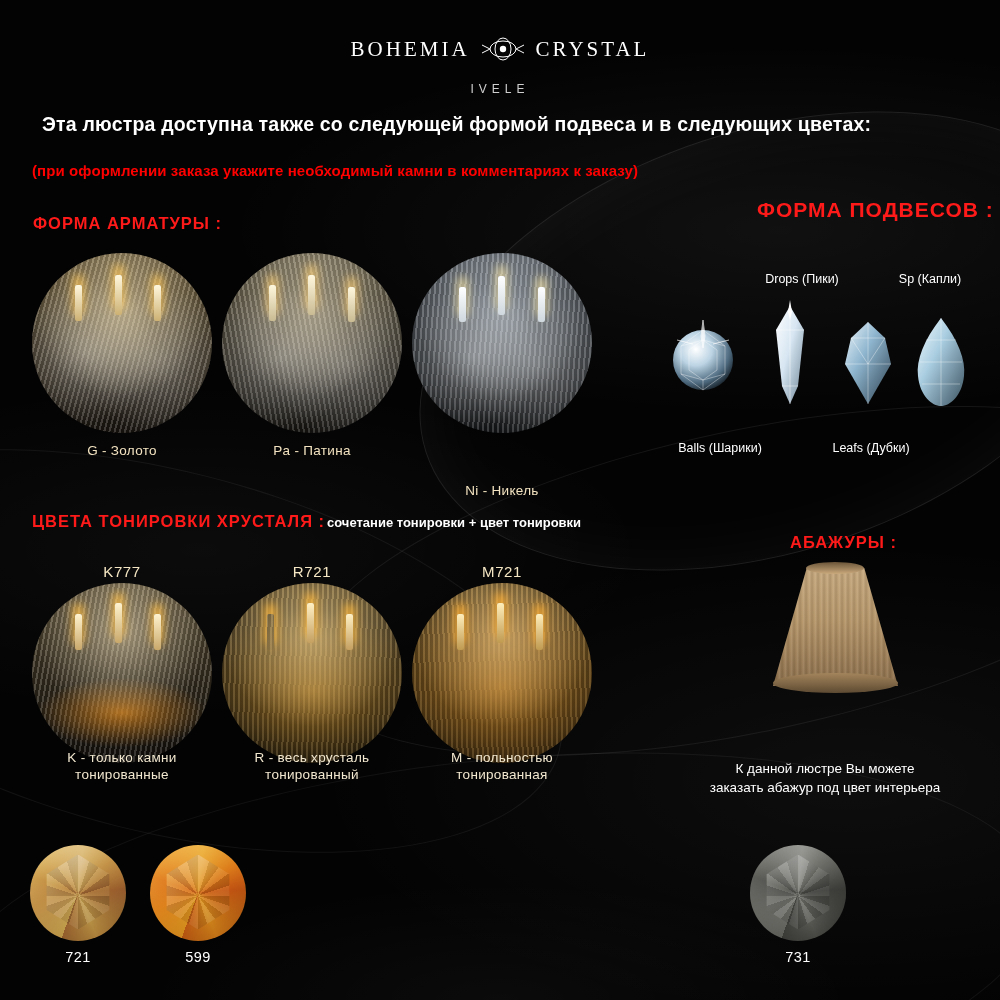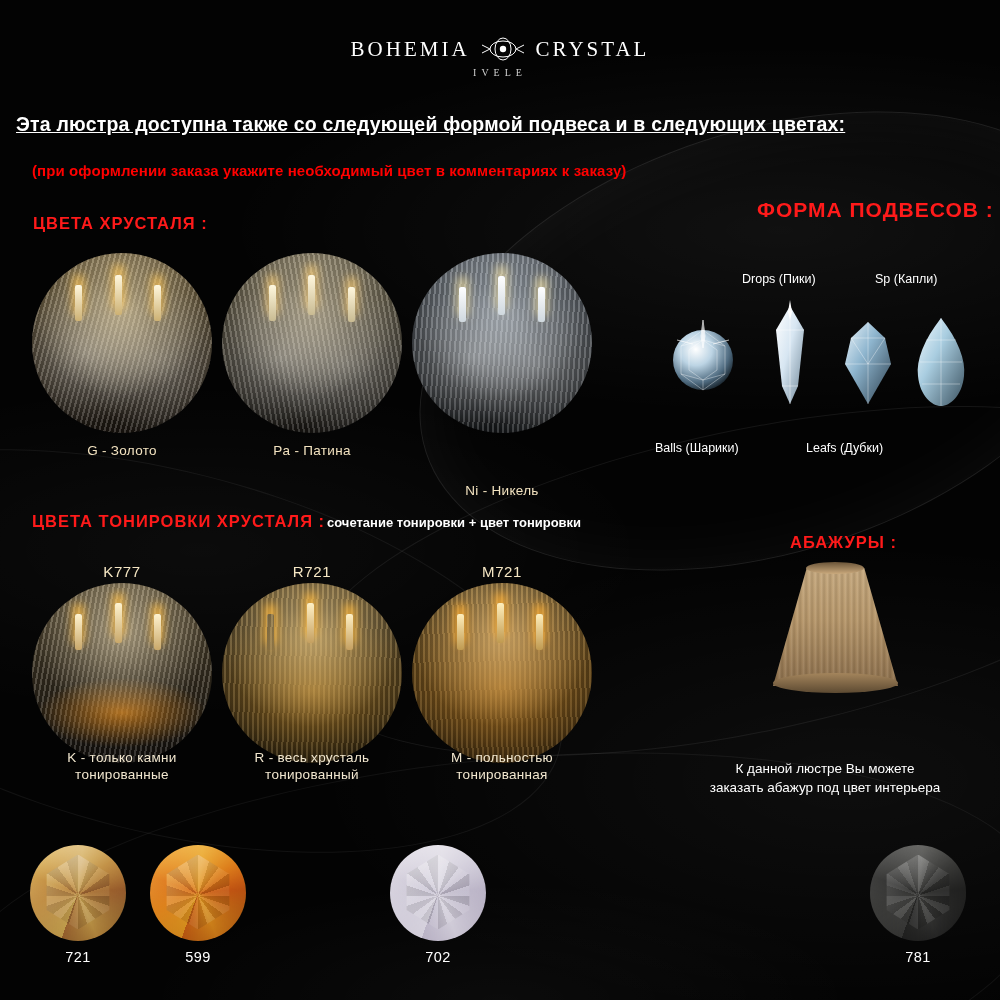--- a/index.html
+++ b/index.html
@@ -74,37 +74,36 @@
     font-family: "Liberation Serif", serif;
     letter-spacing: 3px;
     font-size: 21px;
     color: #ffffff;
   }
   .logo-mark {
     width: 42px; height: 30px;
     display: inline-block;
   }
   .logo-sub {
-    margin-top: 3px;
-    font-family: Liberation Serif, serif;
-    font-size: 10px;
+    margin-top: 18px;
+    font-family: Liberation Sans, sans-serif;
+    font-size: 12px;
     letter-spacing: 5px;
     color: #cfcfcf;
   }
 
   
   .headline {
     position: absolute;
     top: 113px;
-    left: 16px;
+    left: 42px;
     font-size: 19.5px;
     font-weight: bold;
     color: #ffffff;
     letter-spacing: 0.2px;
-    text-decoration: underline;
   }
   .subheadline {
     position: absolute;
     top: 162px;
     left: 32px;
     font-size: 15px;
     font-weight: bold;
     color: #ff0000;
     letter-spacing: 0.1px;
   }
@@ -150,20 +149,21 @@
     text-align: center;
     font-size: 15px;
     color: #f6e7c4;
     letter-spacing: .6px;
   }
 
   
   .pend { position: absolute; }
   .pend-cap {
     position: absolute;
+    text-align: center;
     font-size: 12.5px;
     color: #ffffff;
   }
 
   
   .shade-wrap { position: absolute; left: 745px; top: 560px; width: 180px; height: 175px; }
   .shade {
     position: absolute;
     left: 28px; top: 8px;
     width: 125px; height: 118px;
@@ -266,23 +266,23 @@
           <circle cx="21" cy="15" r="3.2" fill="#ffffff" stroke="none"></circle>
         </g>
       </svg>
     </span>
     <span>CRYSTAL</span>
   </div>
   <div class="logo-sub">IVELE</div>
 </div>
 
 <div class="headline">Эта люстра доступна также со следующей формой подвеса и в следующих цветах:</div>
-<div class="subheadline">(при оформлении заказа укажите необходимый цвет в комментариях к заказу)</div>
-
-<div class="sect-title" id="t-armature">ЦВЕТА ХРУСТАЛЯ :</div>
+<div class="subheadline">(при оформлении заказа укажите необходимый камни в комментариях к заказу)</div>
+
+<div class="sect-title" id="t-armature">ФОРМА АРМАТУРЫ :</div>
 
 <div class="medallion" style="left:32px; top:253px; width:180px; height:180px;">
   <div class="chand" style="
       background:
         radial-gradient(circle at 50% 30%, rgba(255,236,190,0.55), rgba(0,0,0,0) 58%),
         radial-gradient(circle at 30% 55%, rgba(255,255,255,0.35), rgba(0,0,0,0) 45%),
         radial-gradient(circle at 70% 60%, rgba(255,255,255,0.30), rgba(0,0,0,0) 45%),
         repeating-linear-gradient(105deg, rgba(255,255,255,0.16) 0 2px, rgba(0,0,0,0.22) 2px 5px),
         linear-gradient(180deg,#6a5a3a,#1a1510);"></div>
   <div style="position:absolute;left:24%;top:18%;width:7px;height:36px;background:linear-gradient(180deg,#fff7dd,#cdb173);border-radius:2px;box-shadow:0 -8px 10px 2px rgba(255,200,90,.8)"></div>
@@ -459,26 +459,22 @@
     <div class="gem" style="background:linear-gradient(150deg,#f0d79a 0%,#c79a4e 42%,#8a5d27 100%)"></div>
     <div class="swatch-label">721</div>
   </div>
 
   <div class="swatch" style="left:150px;">
     <div class="gem" style="background:linear-gradient(150deg,#f6c15a 0%,#e08a1e 45%,#a4520e 100%)"></div>
     <div class="swatch-label">599</div>
   </div>
 
 
-  <div class="swatch" style="left:390px;">
-    <div class="gem" style="background:linear-gradient(150deg,#ece9ef 0%,#d6d2de 45%,#b9b2c4 100%)"></div>
-    <div class="swatch-label">702</div>
+
+
+
+  <div class="swatch" style="left:750px;">
+    <div class="gem" style="background:linear-gradient(150deg,#9a9a96 0%,#6d6d68 45%,#2b2b28 100%)"></div>
+    <div class="swatch-label">731</div>
   </div>
 
 
-
-
-  <div class="swatch" style="left:870px;">
-    <div class="gem" style="background:linear-gradient(150deg,#6f6f6d 0%,#3e3e3c 45%,#141414 100%)"></div>
-    <div class="swatch-label">781</div>
-  </div>
-
 </div>
 
 </body></html>

